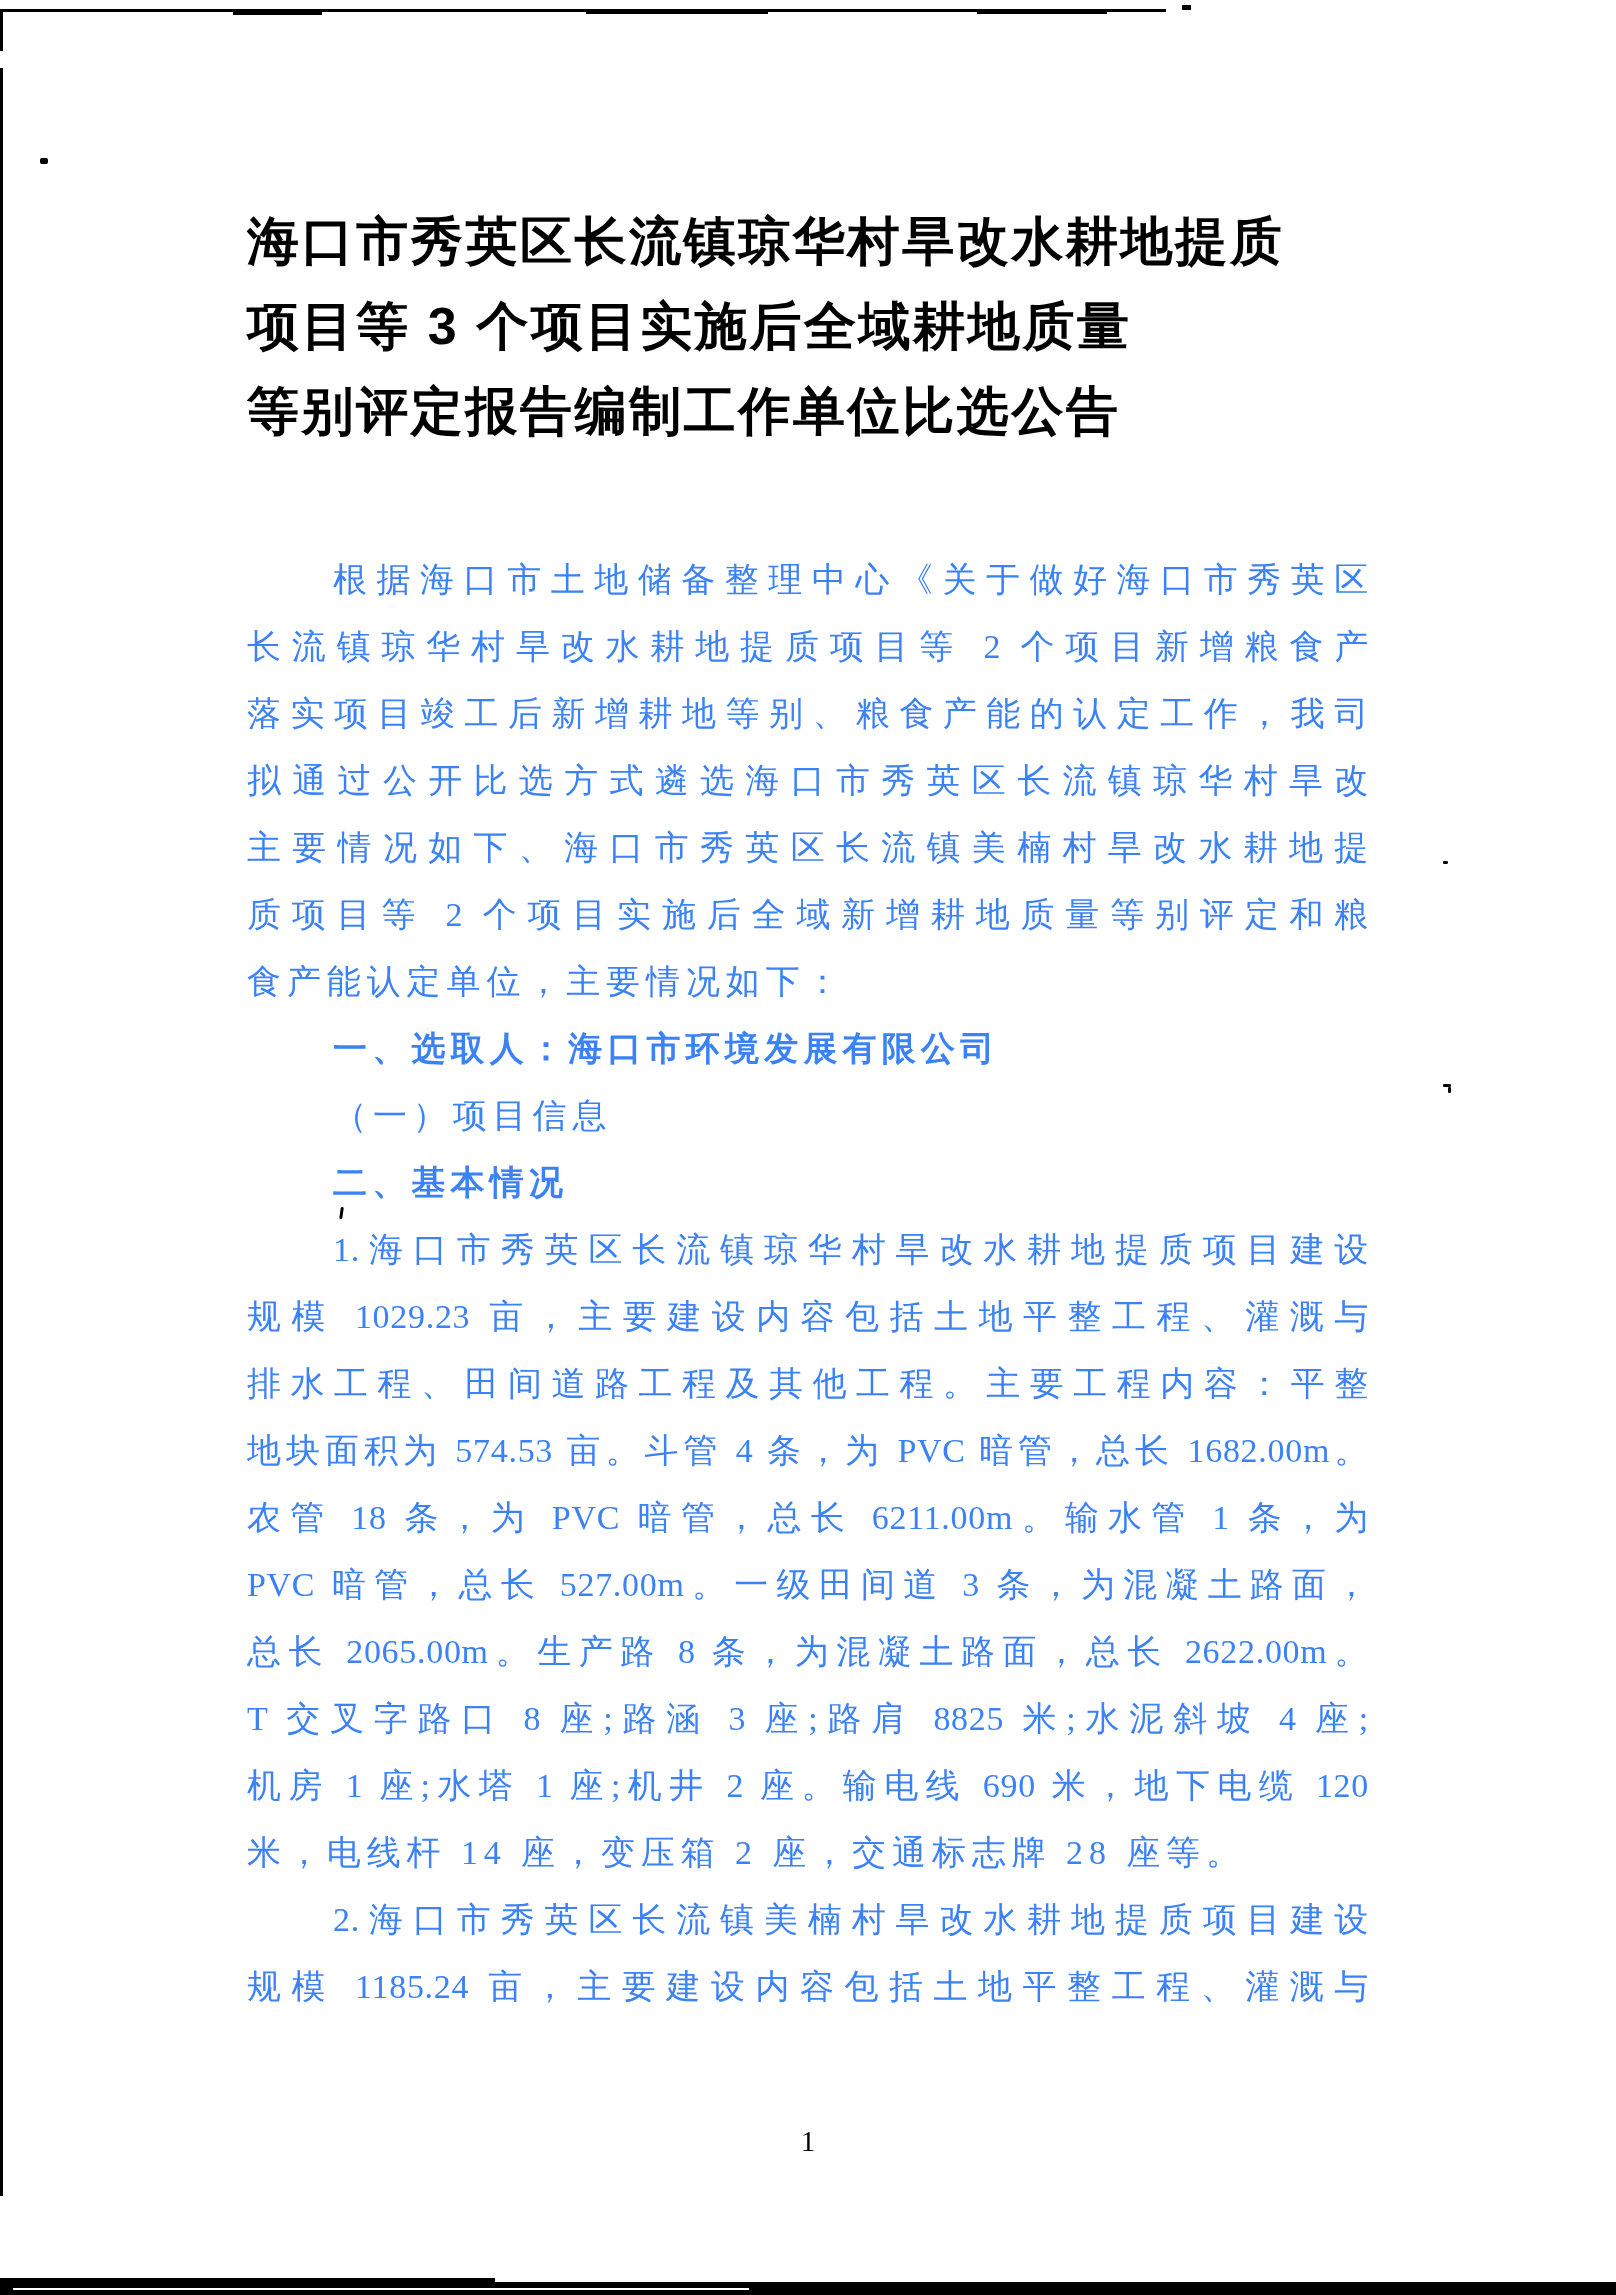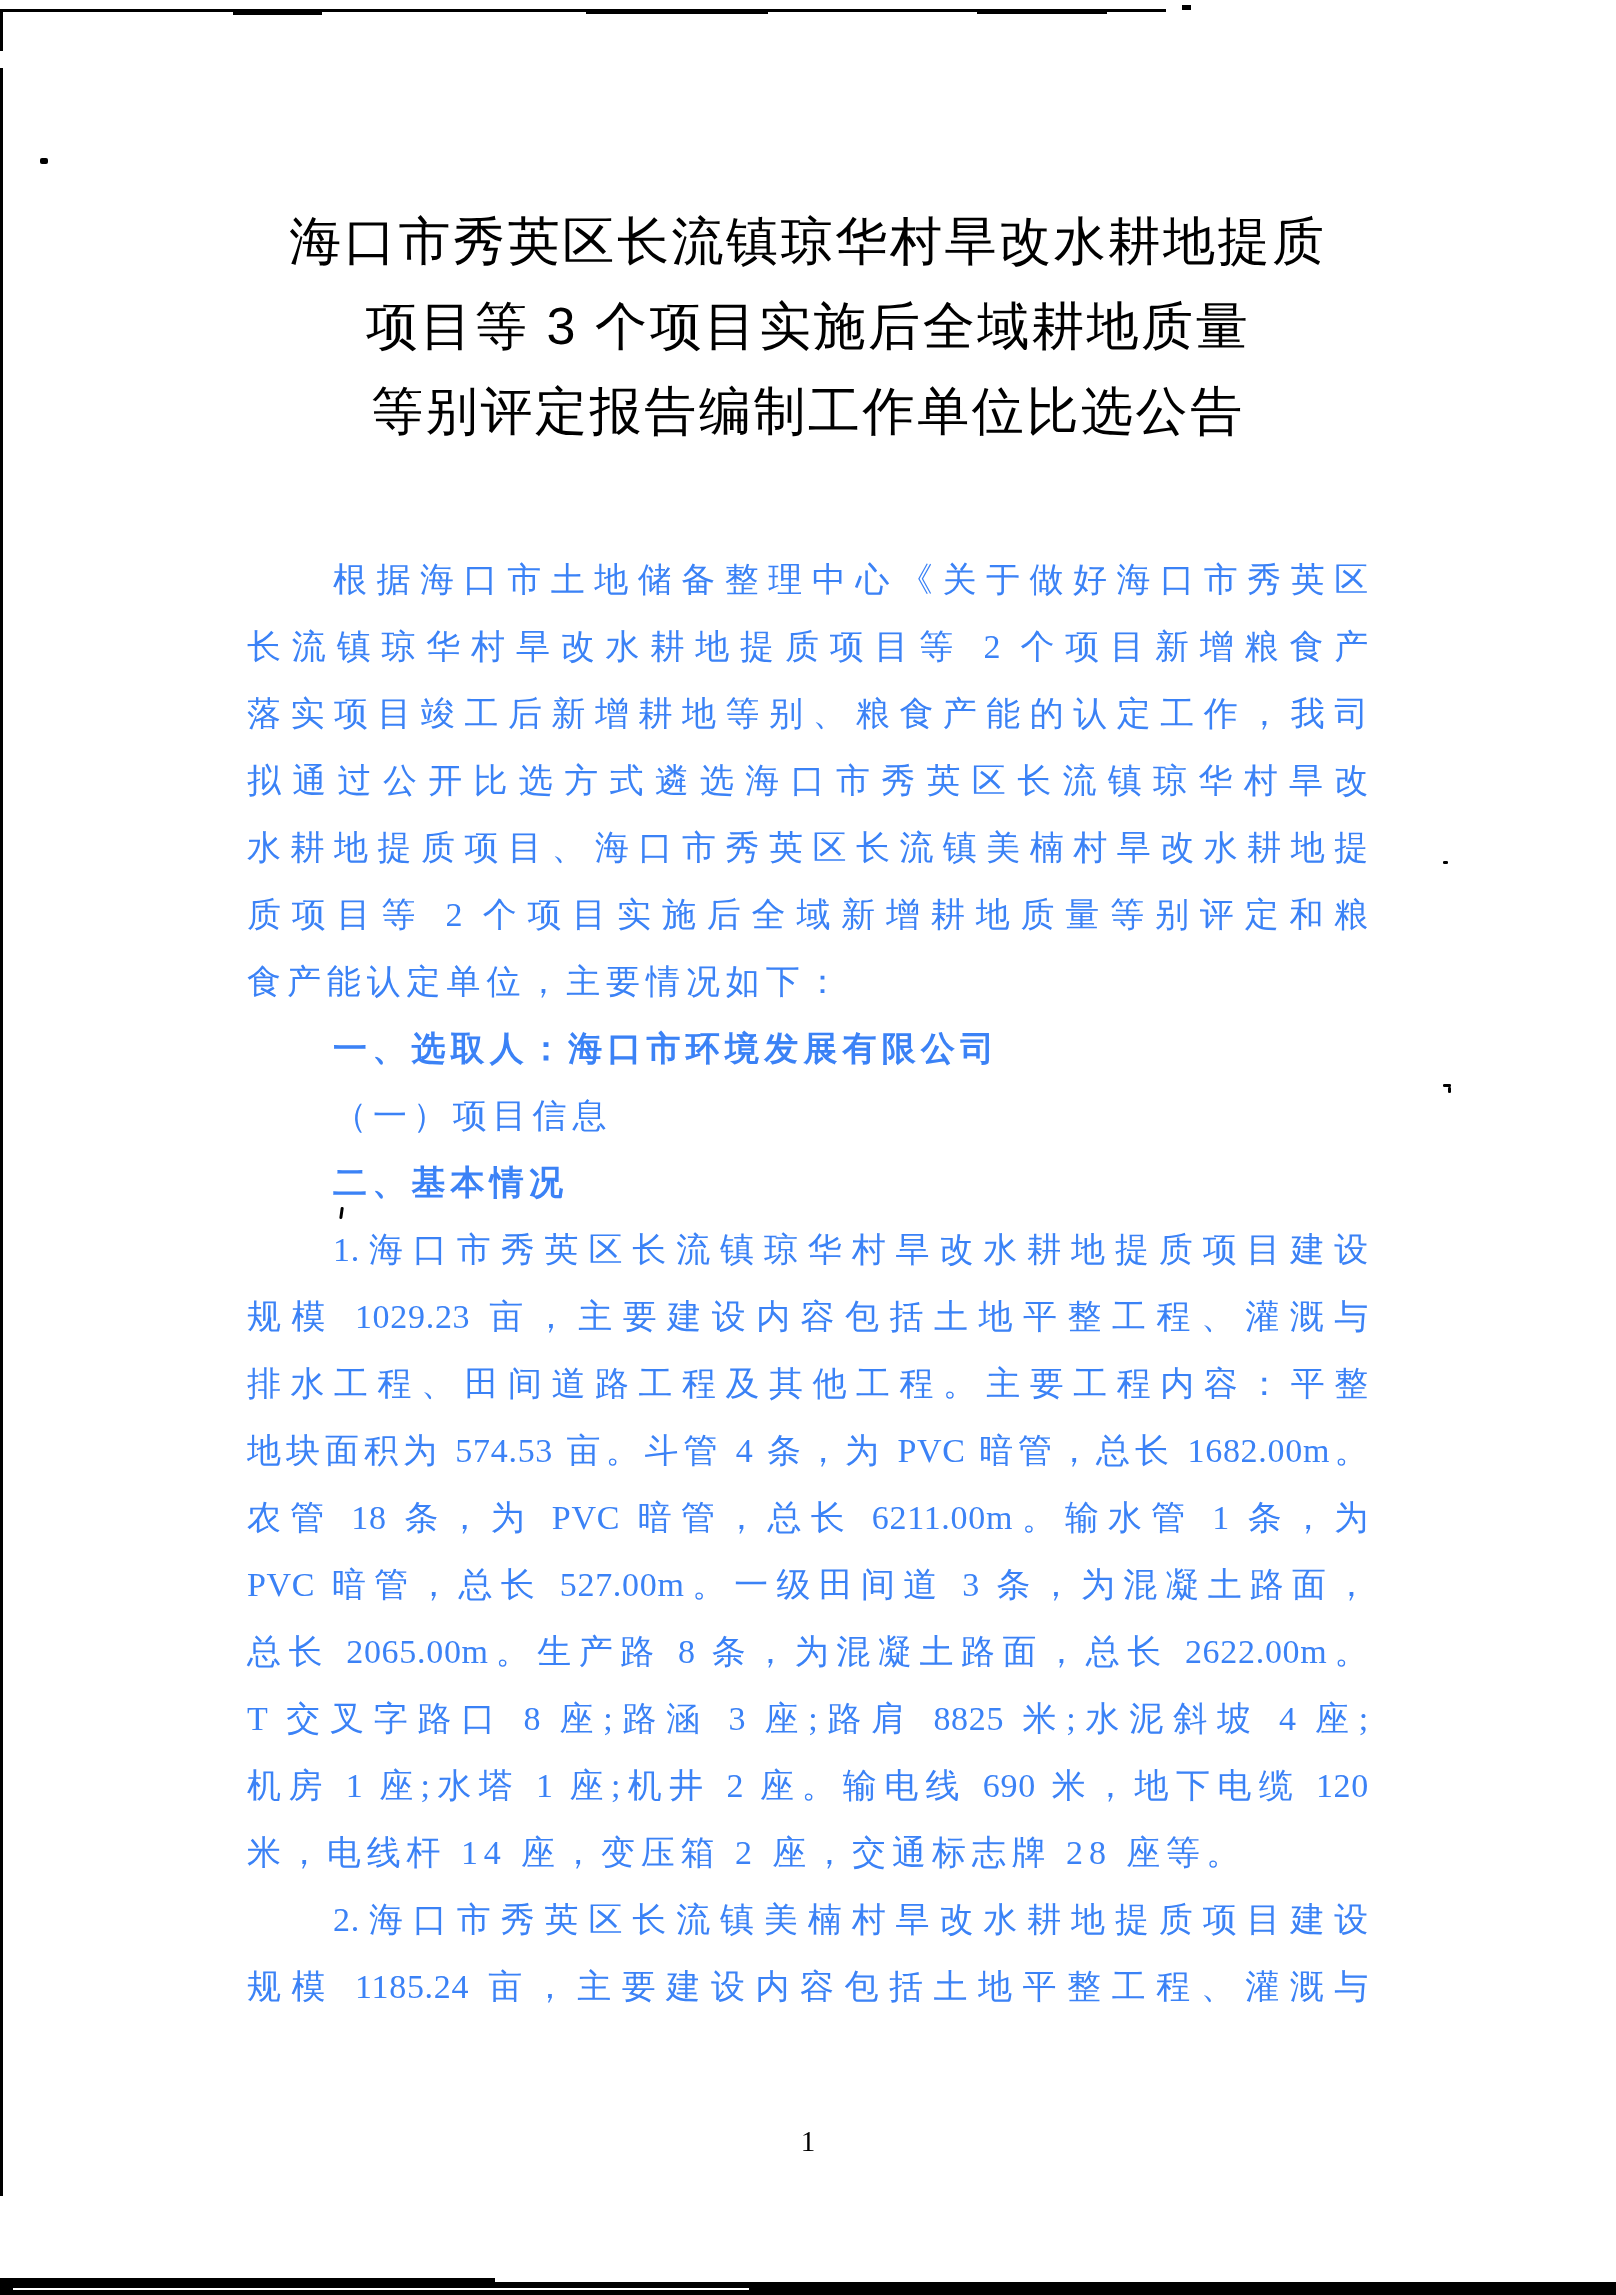--- a/index.html
+++ b/index.html
@@ -33,23 +33,22 @@
   #speck-3a { left: 1443px; top: 1084px; width: 7.8px; height: 3.3px; border-radius: 1.3px; }
   #speck-3b { left: 1448px; top: 1087px; width: 2.6px;  height: 5.9px; border-radius: 1.3px; }
   #speck-4 { left: 340px;  top: 1207px; width: 3.3px;  height: 12.4px; border-radius: 1.3px; transform: rotate(8deg); }
 
   
   #title-block {
     position: absolute;
     left: 247px;
     top: 199px;
     width: 1122px;
-    text-align: center;
     font-family: "Liberation Sans", "DejaVu Sans", sans-serif;
-    font-weight: 400;
+    font-weight: 700;
     font-size: 52px;
     letter-spacing: 2.6px;
     line-height: 85px;
     color: #000;
   }
 
   
   #body-block {
     position: absolute;
     left: 247px;
@@ -113,21 +112,21 @@
     <div class="title-line">海口市秀英区长流镇琼华村旱改水耕地提质</div>
     <div class="title-line">项目等 3 个项目实施后全域耕地质量</div>
     <div class="title-line">等别评定报告编制工作单位比选公告</div>
   </div>
 
   <div id="body-block">
     <div class="line stretch indent">根据海口市土地储备整理中心《关于做好海口市秀英区</div>
     <div class="line stretch">长流镇琼华村旱改水耕地提质项目等 2 个项目新增粮食产</div>
     <div class="line stretch">落实项目竣工后新增耕地等别、粮食产能的认定工作，我司</div>
     <div class="line stretch">拟通过公开比选方式遴选海口市秀英区长流镇琼华村旱改</div>
-    <div class="line stretch">水耕地提质项目、海口市秀英区长流镇美楠村旱改水耕地提</div>
+    <div class="line stretch">主要情况如下、海口市秀英区长流镇美楠村旱改水耕地提</div>
     <div class="line stretch">质项目等 2 个项目实施后全域新增耕地质量等别评定和粮</div>
     <div class="line plain">食产能认定单位，主要情况如下：</div>
     <div class="line plain bold indent">一、选取人：海口市环境发展有限公司</div>
     <div class="line plain indent">（一）项目信息</div>
     <div class="line plain bold indent">二、基本情况</div>
     <div class="line stretch indent">1.海口市秀英区长流镇琼华村旱改水耕地提质项目建设</div>
     <div class="line stretch">规模 1029.23 亩，主要建设内容包括土地平整工程、灌溉与</div>
     <div class="line stretch">排水工程、田间道路工程及其他工程。主要工程内容：平整</div>
     <div class="line stretch">地块面积为 574.53 亩。斗管 4 条，为 PVC 暗管，总长 1682.00m。</div>
     <div class="line stretch">农管 18 条，为 PVC 暗管，总长 6211.00m。输水管 1 条，为</div>

